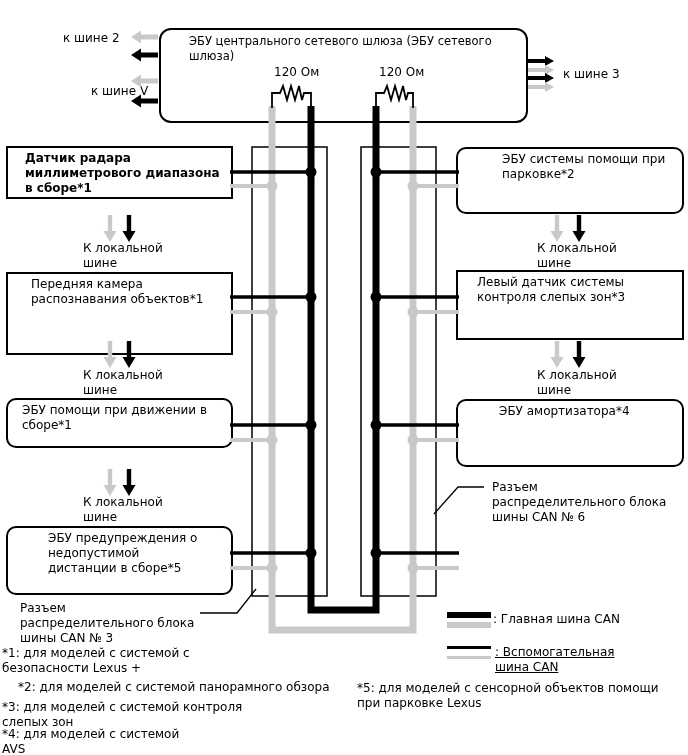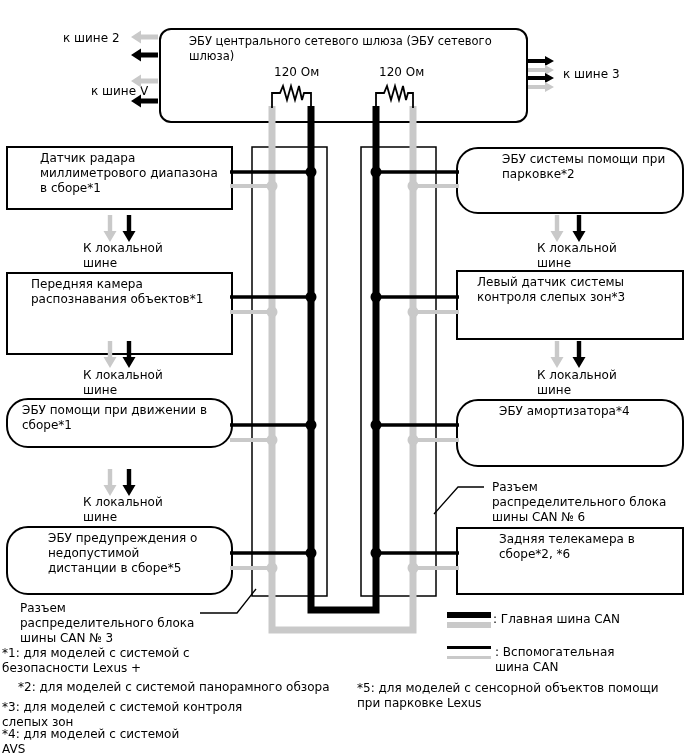--- a/index.html
+++ b/index.html
@@ -1,57 +1,55 @@
 <!DOCTYPE html>
 <html><head>
 <meta charset="utf-8">
 <style>
   html,body{margin:0;padding:0;background:#fff;}
   .stage{position:relative;width:688px;height:755px;background:#fff;overflow:hidden;
          font-family:"DejaVu Sans","Liberation Sans",sans-serif;font-size:12px;color:#000;}
   .box{position:absolute;background:#fff;border:2px solid #000;box-sizing:border-box;
        z-index:1;line-height:15px;white-space:pre;}
-  .rounded{border-radius:22px;}
+  .rounded{border-radius:10px;}
   .lbl{position:absolute;white-space:pre;line-height:15px;z-index:2;}
   .sw{position:absolute;z-index:2;}
   svg.overlay{position:absolute;left:0;top:0;z-index:3;pointer-events:none;}
 </style>
 </head>
 <body>
 
 <div class="stage">
 
   <div class="box" style="left:159px;top:28px;width:369px;height:95px;border-radius:12px;padding:4px 4px 0 28px;font-size:11.5px;"><span>ЭБУ центрального сетевого шлюза (ЭБУ сетевого
 шлюза)</span></div>
 
   <div class="lbl" style="left:63px;top:31px;">к шине 2</div>
   <div class="lbl" style="left:63px;top:84px;margin-left:28px;">к шине V</div>
   <div class="lbl" style="left:563px;top:67px;">к шине 3</div>
 
   <div class="lbl" style="left:274px;top:65px;">120 Ом</div>
   <div class="lbl" style="left:379px;top:65px;">120 Ом</div>
 
-  <div class="box" style="left:6px;top:146px;width:227px;height:64px;padding:3px 6px 0 32px;"><span>Датчик радара
+  <div class="box" style="left:6px;top:146px;width:227px;height:53px;padding:3px 6px 0 17px;font-weight:bold;"><span>Датчик радара
 миллиметрового диапазона
 в сборе*1</span></div>
   <div class="box" style="left:6px;top:272px;width:227px;height:83px;padding:3px 6px 0 23px;"><span>Передняя камера
 распознавания объектов*1</span></div>
   <div class="box rounded" style="left:6px;top:398px;width:227px;height:50px;padding:3px 6px 0 14px;"><span>ЭБУ помощи при движении в
 сборе*1</span></div>
   <div class="box rounded" style="left:6px;top:526px;width:227px;height:69px;padding:3px 6px 0 40px;"><span>ЭБУ предупреждения о
 недопустимой
 дистанции в сборе*5</span></div>
 
   <div class="box rounded" style="left:456px;top:147px;width:228px;height:67px;padding:3px 6px 0 44px;"><span>ЭБУ системы помощи при
 парковке*2</span></div>
   <div class="box" style="left:456px;top:270px;width:228px;height:70px;padding:3px 6px 4px 19px;"><span>Левый датчик системы
 контроля слепых зон*3</span></div>
   <div class="box rounded" style="left:456px;top:399px;width:228px;height:68px;padding:3px 6px 0 41px;"><span>ЭБУ амортизатора*4</span></div>
-  <div class="box" style="left:456px;top:527px;width:228px;height:68px;padding:3px 6px 0 41px;"><span>Задняя телекамера в
-сборе*2, *6</span></div>
 
   <div class="lbl" style="left:83px;top:241px;">К локальной
 шине</div>
   <div class="lbl" style="left:83px;top:368px;">К локальной
 шине</div>
   <div class="lbl" style="left:83px;top:495px;">К локальной
 шине</div>
   <div class="lbl" style="left:537px;top:241px;">К локальной
 шине</div>
   <div class="lbl" style="left:537px;top:368px;">К локальной
@@ -62,21 +60,21 @@
 шины CAN № 3</div>
   <div class="lbl" style="left:492px;top:480px;">Разъем
 распределительного блока
 шины CAN № 6</div>
 
   <div class="sw" style="left:447px;top:612px;width:44px;height:6px;background:#000;"></div>
   <div class="sw" style="left:447px;top:622px;width:44px;height:6px;background:#c9c9c9;"></div>
   <div class="lbl" style="left:493px;top:612px;">: Главная шина CAN</div>
   <div class="sw" style="left:447px;top:646px;width:44px;height:3px;background:#000;"></div>
   <div class="sw" style="left:447px;top:656px;width:44px;height:3px;background:#c9c9c9;"></div>
-  <div class="lbl" style="left:495px;top:645px;">: Вспомогательная
+  <div class="lbl" style="left:495px;top:645px;text-decoration:underline;">: Вспомогательная
 шина CAN</div>
 
   <div class="lbl" style="left:2px;top:646px;">*1: для моделей с системой с
 безопасности Lexus +</div>
   <div class="lbl" style="left:18px;top:680px;text-align:right;">*2: для моделей с системой панорамного обзора</div>
   <div class="lbl" style="left:2px;top:700px;">*3: для моделей с системой контроля
 слепых зон</div>
   <div class="lbl" style="left:2px;top:727px;">*4: для моделей с системой
 AVS</div>
   <div class="lbl" style="left:357px;top:681px;">*5: для моделей с сенсорной объектов помощи

